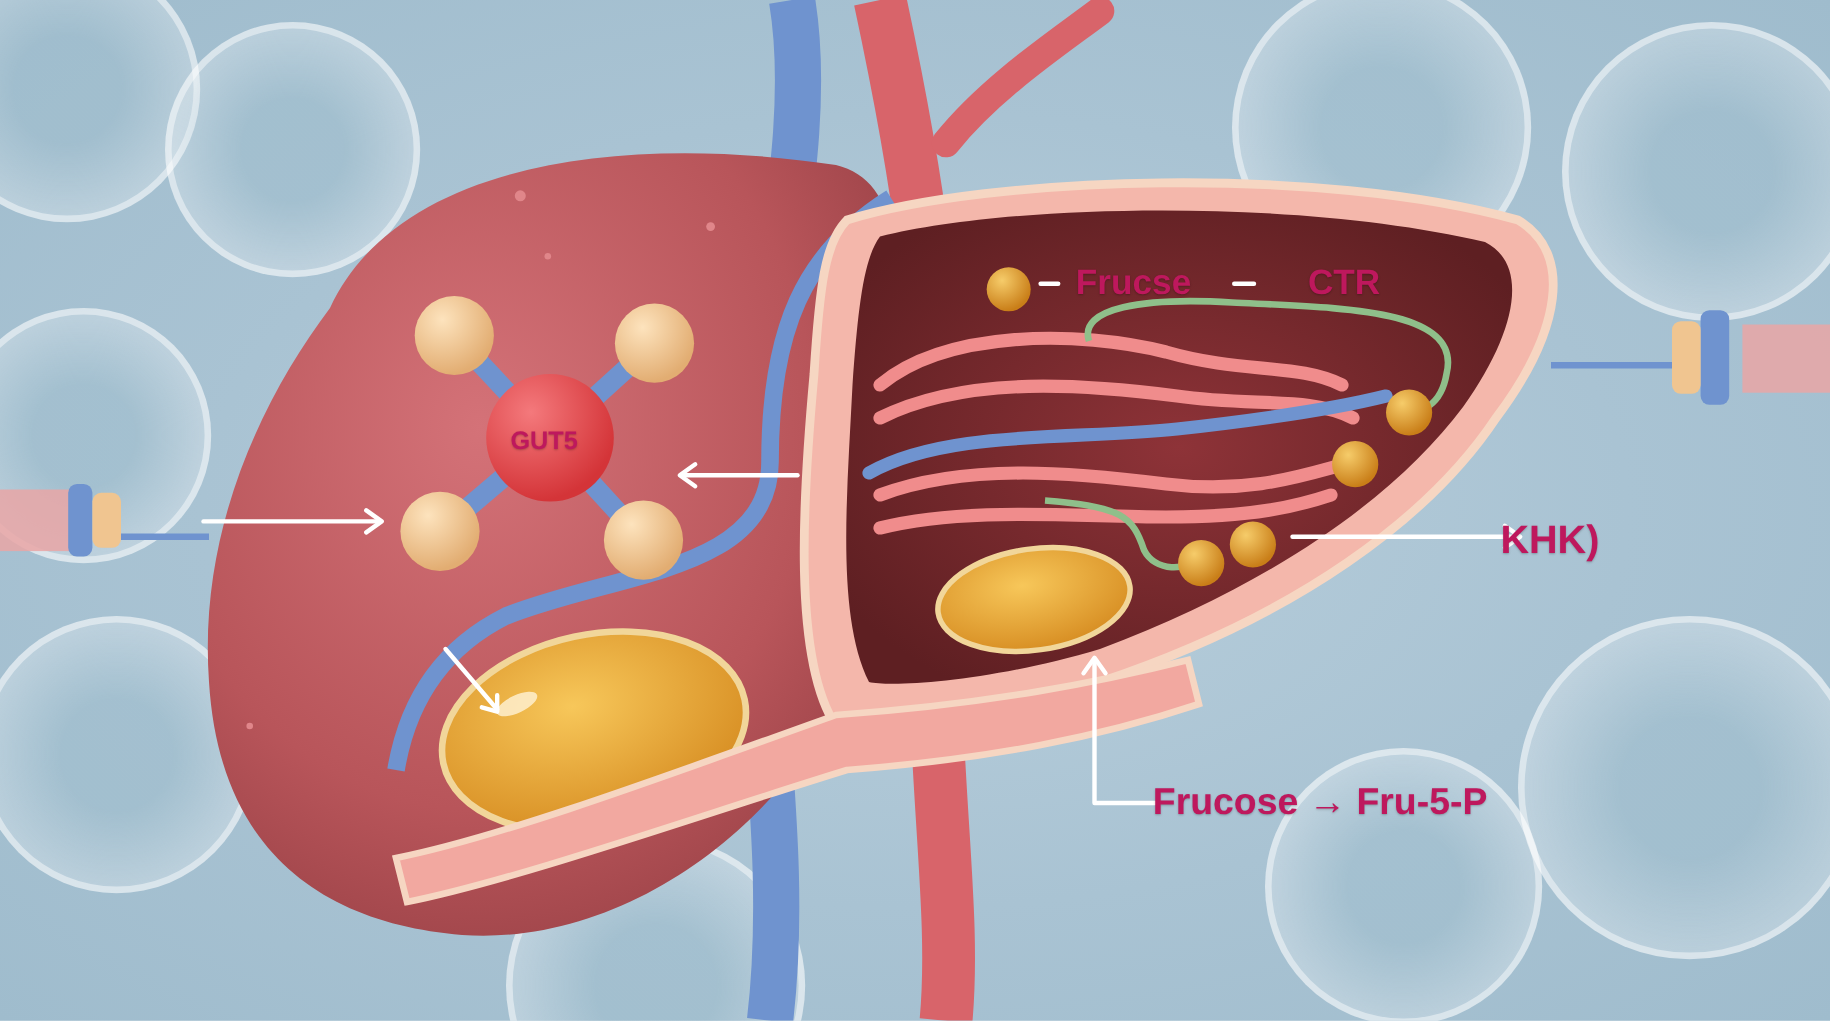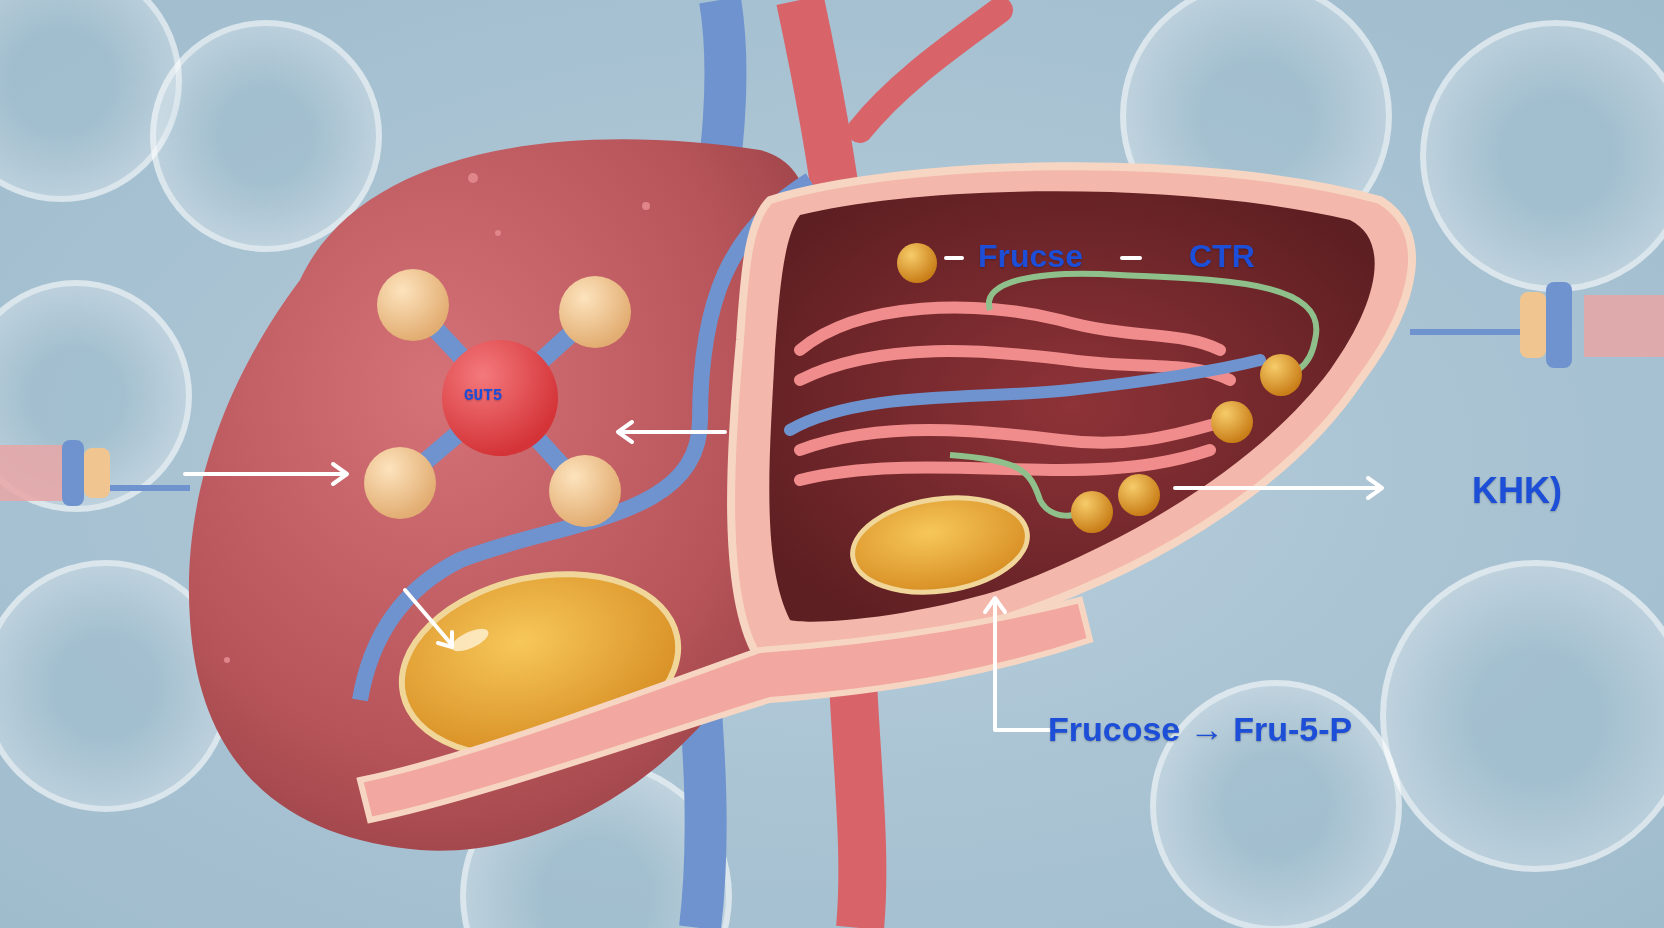--- a/index.html
+++ b/index.html
@@ -3,21 +3,21 @@
 <meta charset="utf-8">
 <style>
   html, body { margin: 0; padding: 0; }
   body {
     width: 1664px; height: 928px; overflow: hidden; position: relative;
     background: radial-gradient(ellipse at 50% 50%, #b9cfdc 0%, #a9c3d3 55%, #9fbccd 100%);
     font-family: "Liberation Sans", sans-serif;
   }
   .stage { position: absolute; inset: 0; }
   .lbl {
-    position: absolute; color: #1d4ed8; font-weight: 700;
+    position: absolute; color: #be185d; font-weight: 700;
     font-family: "Liberation Sans", sans-serif;
     text-shadow: 0 1px 2px rgba(0,0,0,0.25);
     white-space: nowrap;
   }
   .cell-bg { position: absolute; border-radius: 50%;
     border: 6px solid rgba(255,255,255,0.45);
     background: radial-gradient(circle, rgba(160,190,205,0.5) 30%, rgba(255,255,255,0.25) 70%);
   }
 </style>
 </head>
@@ -135,16 +135,16 @@
       <polyline points="438,643 452,647 452,632"></polyline>
       <polyline points="1050,730 995,730 995,600"></polyline>
       <polyline points="985,612 995,598 1005,612"></polyline>
       <line x1="946" y1="258" x2="962" y2="258"></line>
       <line x1="1122" y1="258" x2="1140" y2="258"></line>
     </g>
   </svg>
 
   <span class="lbl" style="left:978px;top:238px;font-size:32px;">Frucse</span>
   <span class="lbl" style="left:1149px;top:238px;font-size:32px;margin-left:40px;">CTR</span>
-  <span class="lbl" style="left:464px;top:387px;font-size:16px;font-family:Liberation Mono, monospace;">GUT5</span>
-  <span class="lbl" style="left:1472px;top:470px;font-size:36px;">KHK)</span>
+  <span class="lbl" style="left:464px;top:387px;font-size:23px;">GUT5</span>
+  <span class="lbl" style="left:1364px;top:470px;font-size:36px;">KHK)</span>
   <span class="lbl" style="left:1048px;top:710px;font-size:34px;">Frucose → Fru-5-P</span>
 </div>
 
 </body></html>

